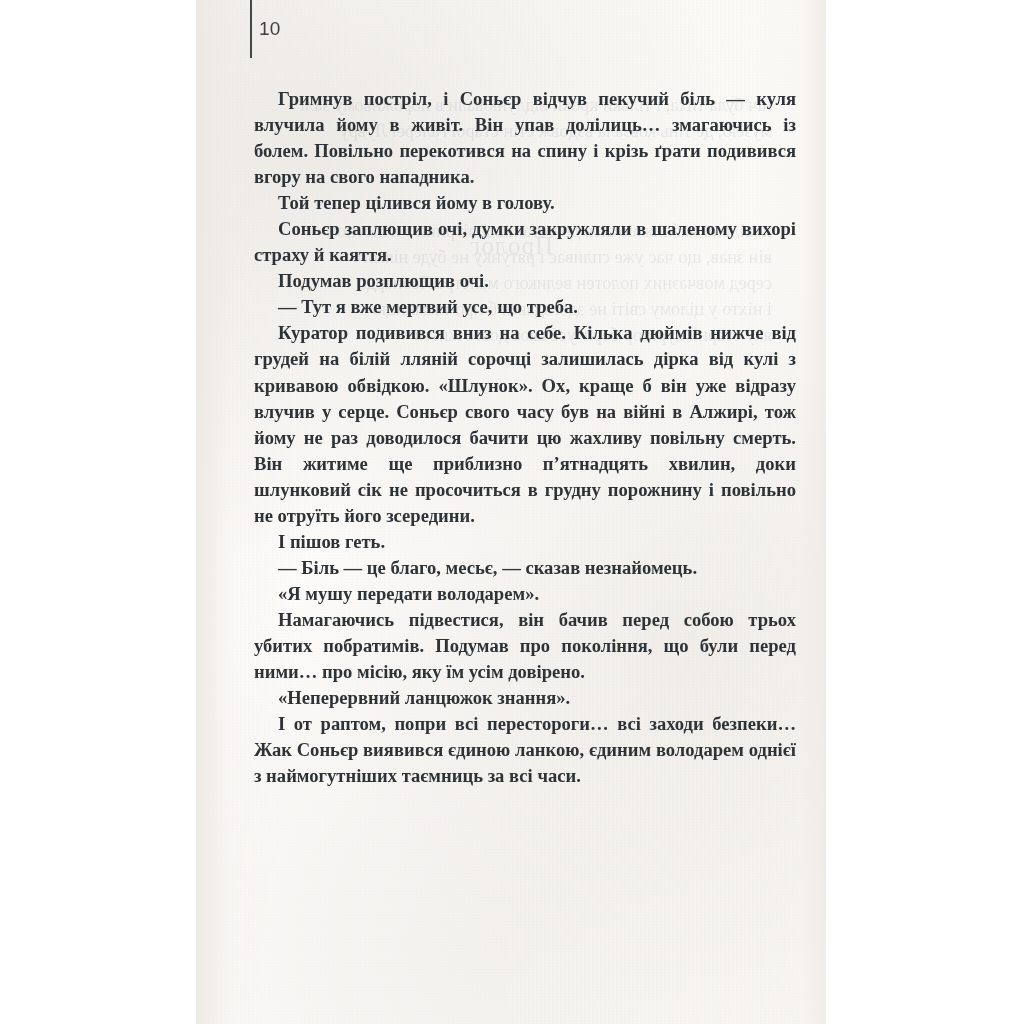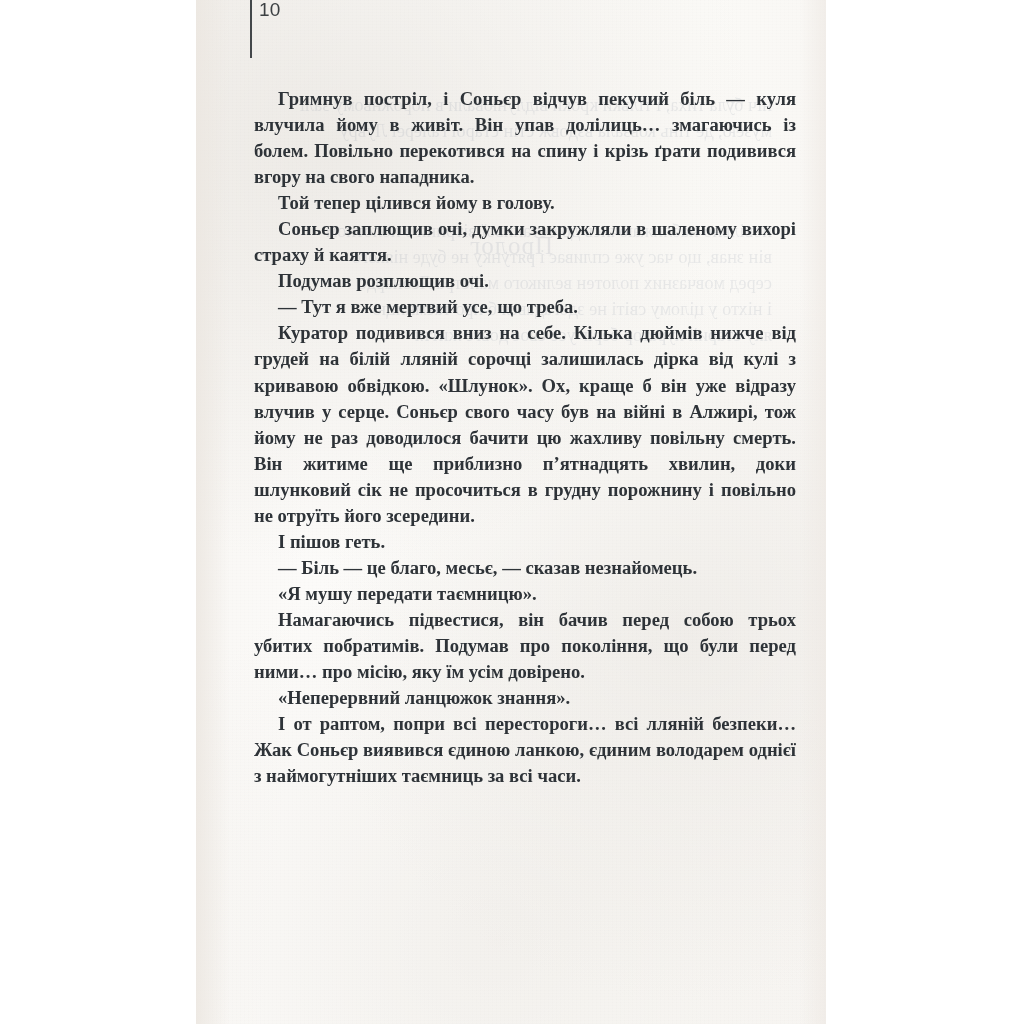--- a/index.html
+++ b/index.html
@@ -67,21 +67,21 @@
     pointer-events: none;
   }
 
   
   .folio-block {
     position: absolute;
     left: 54px;
     top: 0;
     height: 58px;
     display: flex;
-    align-items: flex-start;
+    align-items: center;
   }
   .folio-rule {
     width: 2px;
     height: 58px;
     background: #43474a;
     margin-right: 7px;
   }
   .folio-number {
     font-family: "Liberation Sans", "DejaVu Sans", sans-serif;
     font-size: 19px;
@@ -174,20 +174,20 @@
 
     <div class="text-column">
       <p>Гримнув постріл, і Соньєр відчув пекучий біль — куля влучила йому в живіт. Він упав долілиць… змагаючись із болем. Повільно перекотився на спину і крізь ґрати подивився вгору на свого нападника.</p>
       <p>Той тепер цілився йому в голову.</p>
       <p>Соньєр заплющив очі, думки закружляли в шаленому вихорі страху й каяття.</p>
       <p>Подумав розплющив очі.</p>
       <p>— Тут я вже мертвий усе, що треба.</p>
       <p>Куратор подивився вниз на себе. Кілька дюймів нижче від грудей на білій лляній сорочці залишилась дірка від кулі з кривавою обвідкою. «Шлунок». Ох, краще б він уже відразу влучив у серце. Соньєр свого часу був на війні в Алжирі, тож йому не раз доводилося бачити цю жахливу повільну смерть. Він житиме ще приблизно п’ятнадцять хвилин, доки шлунковий сік не просочиться в грудну порожнину і повільно не отруїть його зсередини.</p>
       <p>І пішов геть.</p>
       <p>— Біль — це благо, месьє, — сказав незнайомець.</p>
-      <p>«Я мушу передати таємницю».</p>
+      <p>«Я мушу передати володарем».</p>
       <p>Намагаючись підвестися, він бачив перед собою трьох убитих побратимів. Подумав про покоління, що були перед ними… про місію, яку їм усім довірено.</p>
       <p>«Неперервний ланцюжок знання».</p>
-      <p>І от раптом, попри всі перестороги… всі лляній безпеки… Жак Соньєр виявився єдиною ланкою, єдиним володарем однієї з наймогутніших таємниць за всі часи.</p>
+      <p>І от раптом, попри всі перестороги… всі заходи безпеки… Жак Соньєр виявився єдиною ланкою, єдиним володарем однієї з наймогутніших таємниць за всі часи.</p>
     </div>
 
   </div>
 </div>
 
 </body></html>

